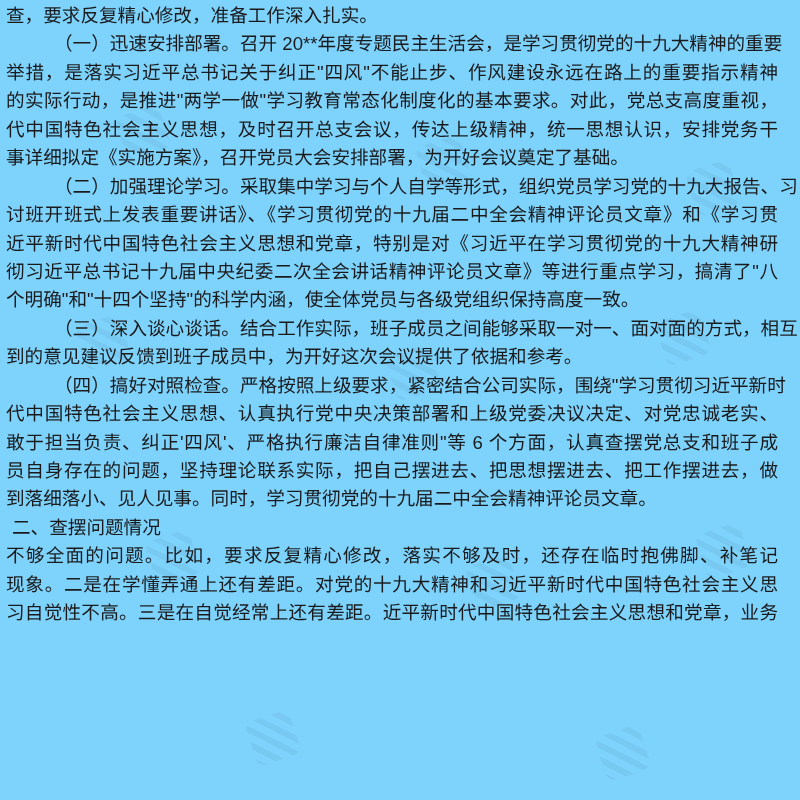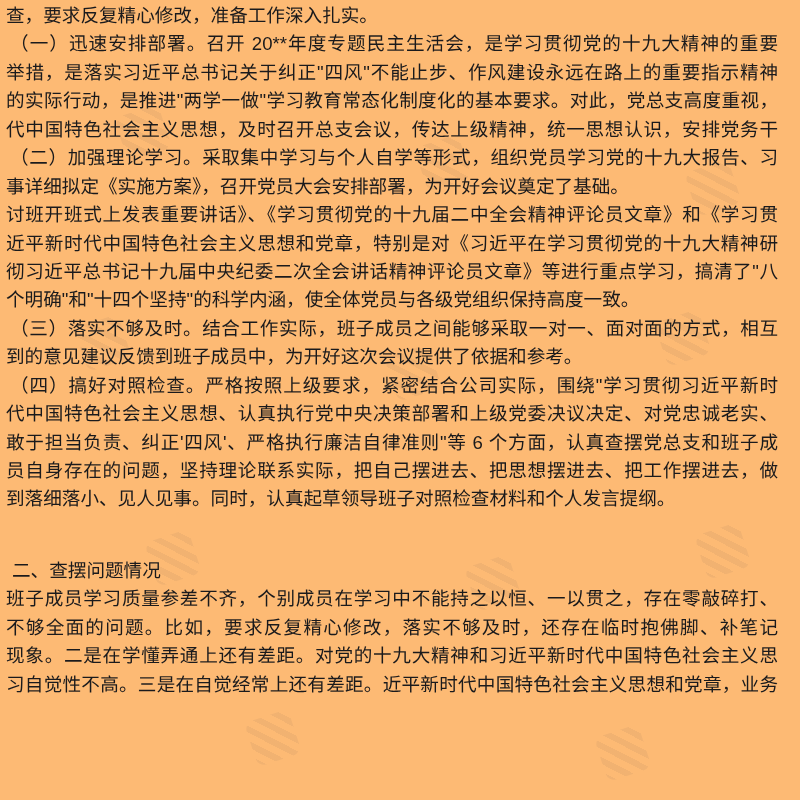--- a/index.html
+++ b/index.html
@@ -10,21 +10,21 @@
     overflow: hidden;
     background: #fcfcfd;
   }
   .page {
     position: relative;
     width: 800px;
     height: 800px;
     overflow: hidden;
     font-family: "Liberation Sans", sans-serif;
     color: #1a1a1c;
-    background: #fdba74;
+    background: #7dd3fc;
   }
   .watermark-layer {
     position: absolute;
     inset: 0;
     pointer-events: none;
     z-index: 0;
   }
   .wm-mark {
     position: absolute;
     width: 46px;
@@ -50,24 +50,24 @@
     text-align: left;
     letter-spacing: 0;
   }
   .line.justify {
     text-align: justify;
     text-align-last: justify;
     -moz-text-align-last: justify;
   }
   .line.indent {
     text-indent: 4px;
+    margin-left: 44px;
   }
   .line.heading {
     text-indent: 6px;
-    margin-top: 43px;
   }
 </style>
 </head>
 <body>
 
 <div class="page">
   <div class="watermark-layer">
       <div class="wm-mark" style="left: 120px; top: 110px;"></div>
       <div class="wm-mark" style="left: 420px; top: 140px;"></div>
       <div class="wm-mark" style="left: 690px; top: 165px;"></div>
@@ -79,32 +79,31 @@
       <div class="wm-mark" style="left: 700px; top: 528px;"></div>
       <div class="wm-mark" style="left: 250px; top: 715px;"></div>
       <div class="wm-mark" style="left: 600px; top: 730px;"></div>
     </div>
   <div class="text-layer" style="color: rgb(26, 26, 28);">
       <div class="line">查，要求反复精心修改，准备工作深入扎实。</div>
       <div class="line justify indent">（一）迅速安排部署。召开 20**年度专题民主生活会，是学习贯彻党的十九大精神的重要</div>
       <div class="line justify">举措，是落实习近平总书记关于纠正"四风"不能止步、作风建设永远在路上的重要指示精神</div>
       <div class="line justify">的实际行动，是推进"两学一做"学习教育常态化制度化的基本要求。对此，党总支高度重视，</div>
       <div class="line justify">代中国特色社会主义思想，及时召开总支会议，传达上级精神，统一思想认识，安排党务干</div>
+      <div class="line">事详细拟定《实施方案》，召开党员大会安排部署，为开好会议奠定了基础。</div>
       <div class="line justify indent">（二）加强理论学习。采取集中学习与个人自学等形式，组织党员学习党的十九大报告、习</div>
-      <div class="line">事详细拟定《实施方案》，召开党员大会安排部署，为开好会议奠定了基础。</div>
       <div class="line justify">讨班开班式上发表重要讲话》、《学习贯彻党的十九届二中全会精神评论员文章》和《学习贯</div>
       <div class="line justify">近平新时代中国特色社会主义思想和党章，特别是对《习近平在学习贯彻党的十九大精神研</div>
       <div class="line justify">彻习近平总书记十九届中央纪委二次全会讲话精神评论员文章》等进行重点学习，搞清了"八</div>
       <div class="line">个明确"和"十四个坚持"的科学内涵，使全体党员与各级党组织保持高度一致。</div>
-      <div class="line justify indent">（三）落实不够及时。结合工作实际，班子成员之间能够采取一对一、面对面的方式，相互</div>
+      <div class="line justify indent">（三）深入谈心谈话。结合工作实际，班子成员之间能够采取一对一、面对面的方式，相互</div>
       <div class="line">到的意见建议反馈到班子成员中，为开好这次会议提供了依据和参考。</div>
       <div class="line justify indent">（四）搞好对照检查。严格按照上级要求，紧密结合公司实际，围绕"学习贯彻习近平新时</div>
       <div class="line justify">代中国特色社会主义思想、认真执行党中央决策部署和上级党委决议决定、对党忠诚老实、</div>
       <div class="line justify">敢于担当负责、纠正'四风'、严格执行廉洁自律准则"等 6 个方面，认真查摆党总支和班子成</div>
       <div class="line justify">员自身存在的问题，坚持理论联系实际，把自己摆进去、把思想摆进去、把工作摆进去，做</div>
-      <div class="line">到落细落小、见人见事。同时，认真起草领导班子对照检查材料和个人发言提纲。</div>
+      <div class="line">到落细落小、见人见事。同时，学习贯彻党的十九届二中全会精神评论员文章。</div>
       <div class="line heading">二、查摆问题情况</div>
-      <div class="line justify">班子成员学习质量参差不齐，个别成员在学习中不能持之以恒、一以贯之，存在零敲碎打、</div>
       <div class="line justify">不够全面的问题。比如，要求反复精心修改，落实不够及时，还存在临时抱佛脚、补笔记</div>
       <div class="line justify">现象。二是在学懂弄通上还有差距。对党的十九大精神和习近平新时代中国特色社会主义思</div>
       <div class="line justify">习自觉性不高。三是在自觉经常上还有差距。近平新时代中国特色社会主义思想和党章，业务</div>
     </div>
 </div>
 
 </body></html>

